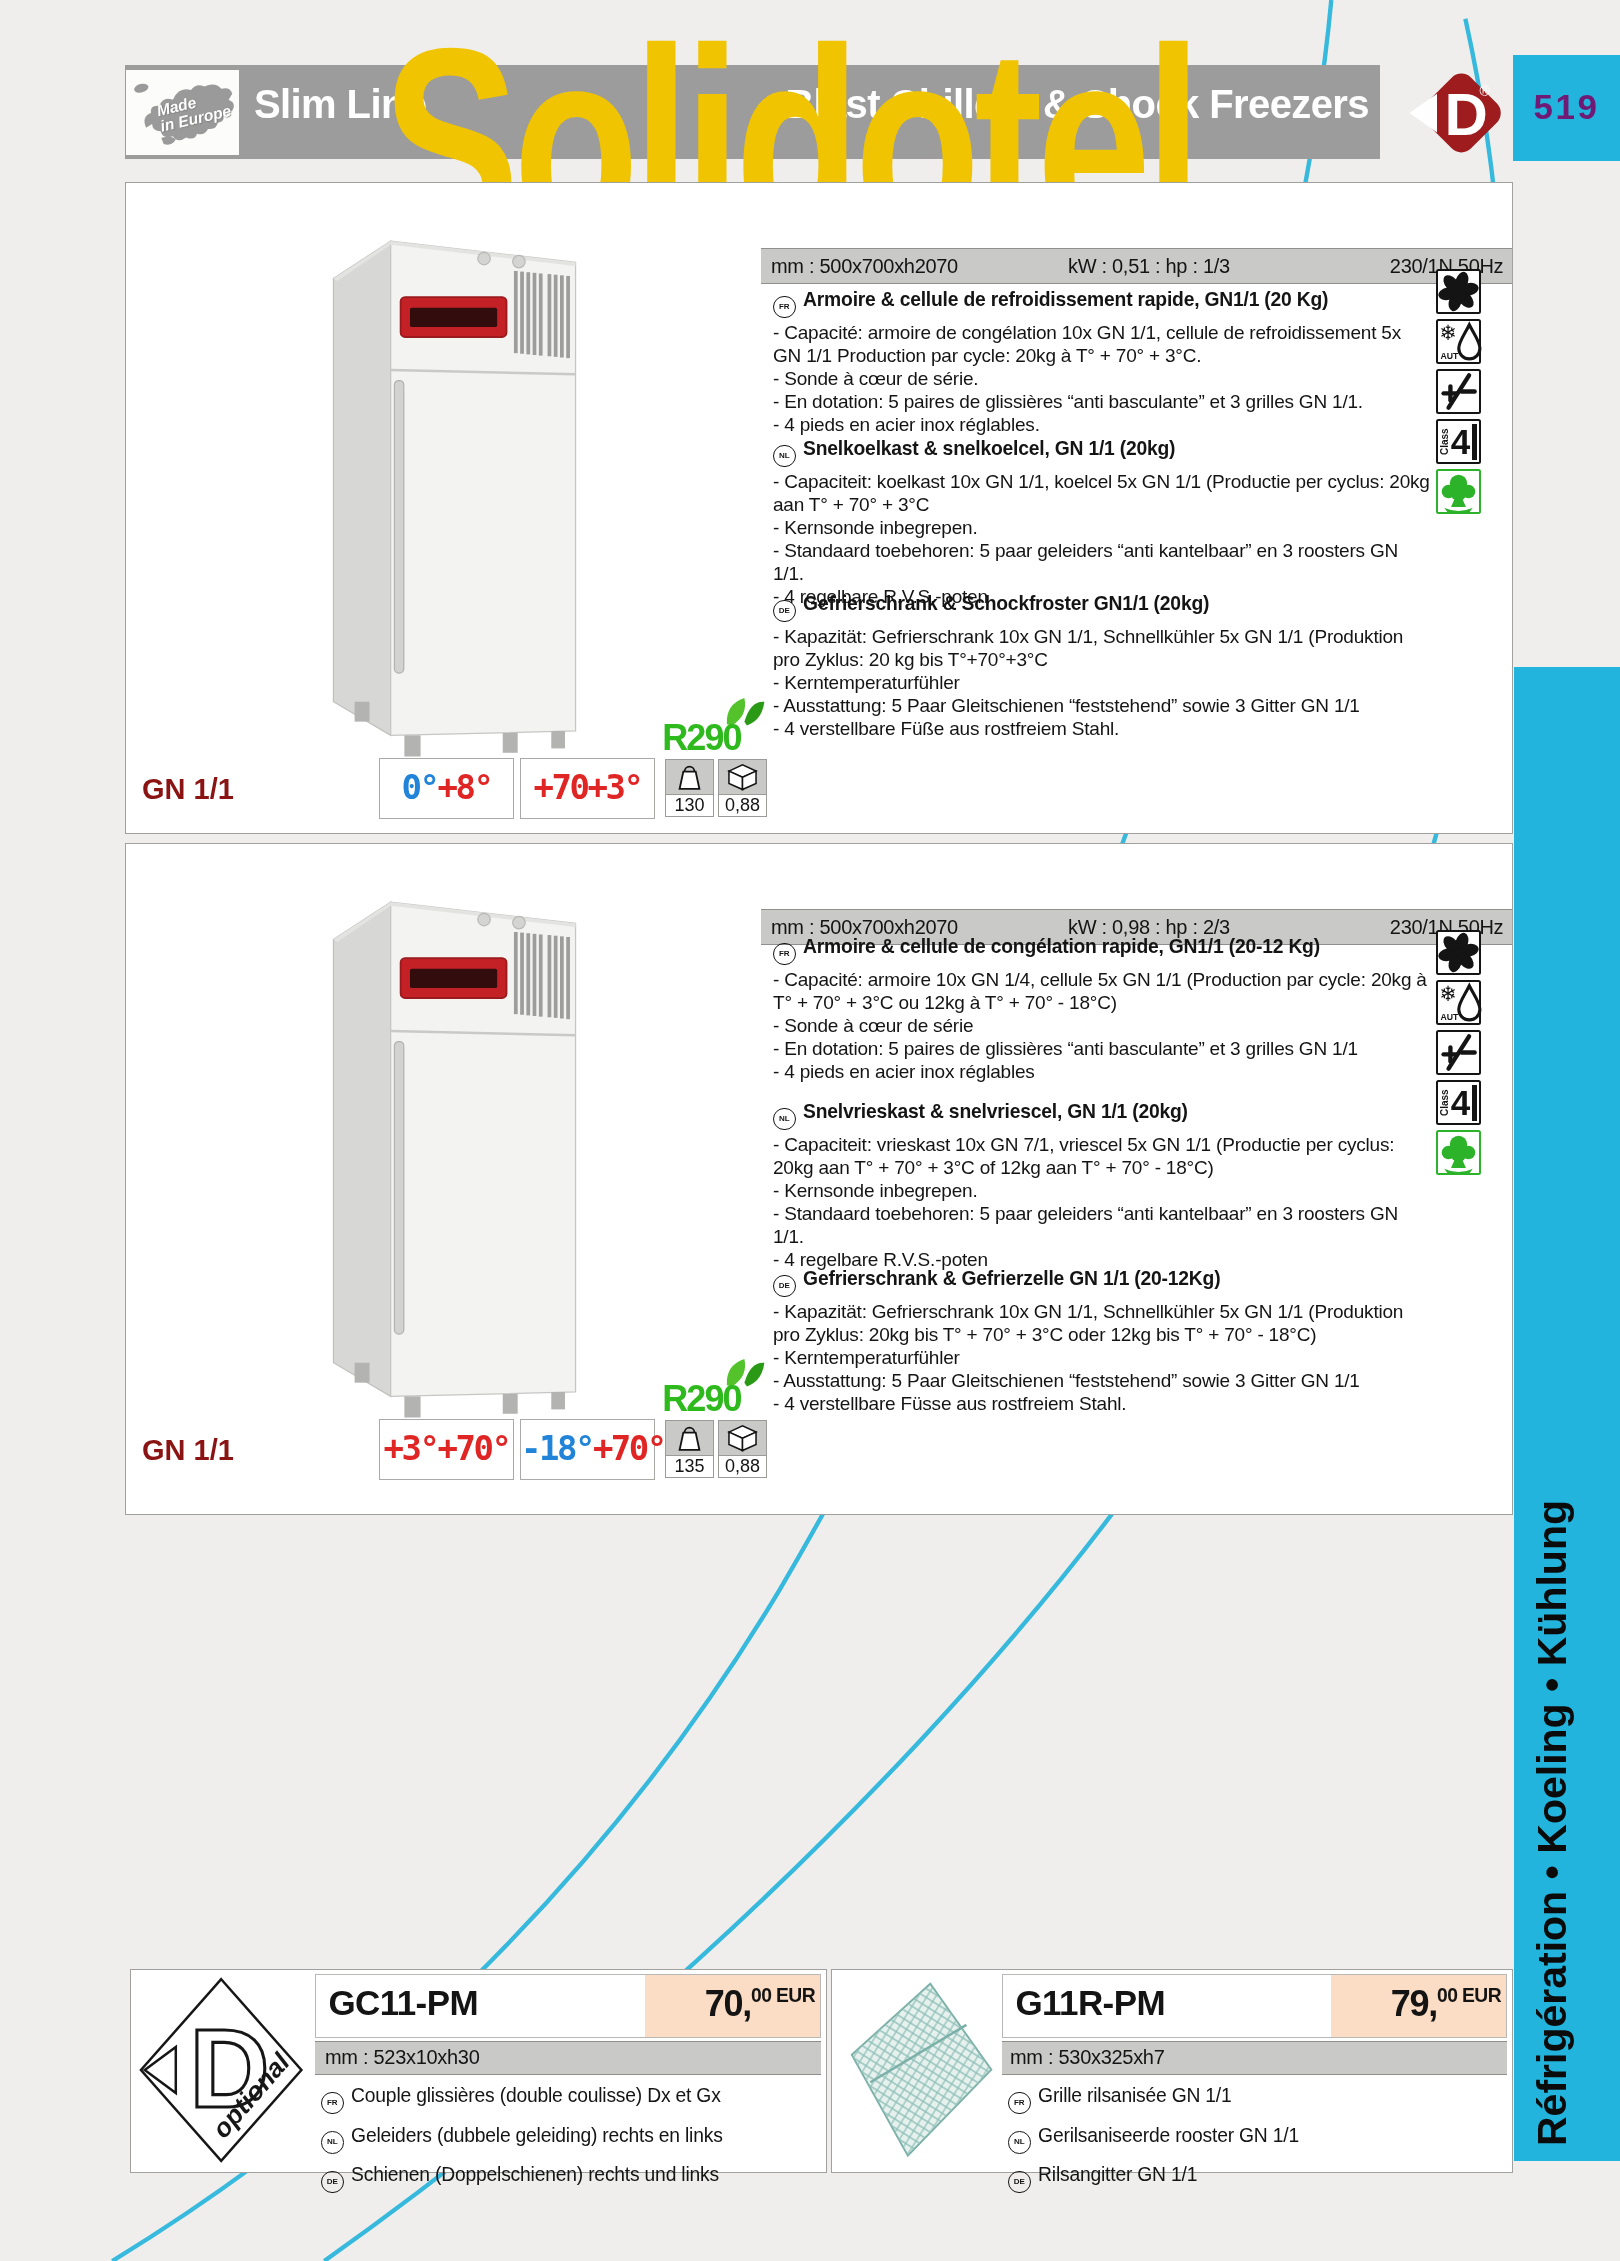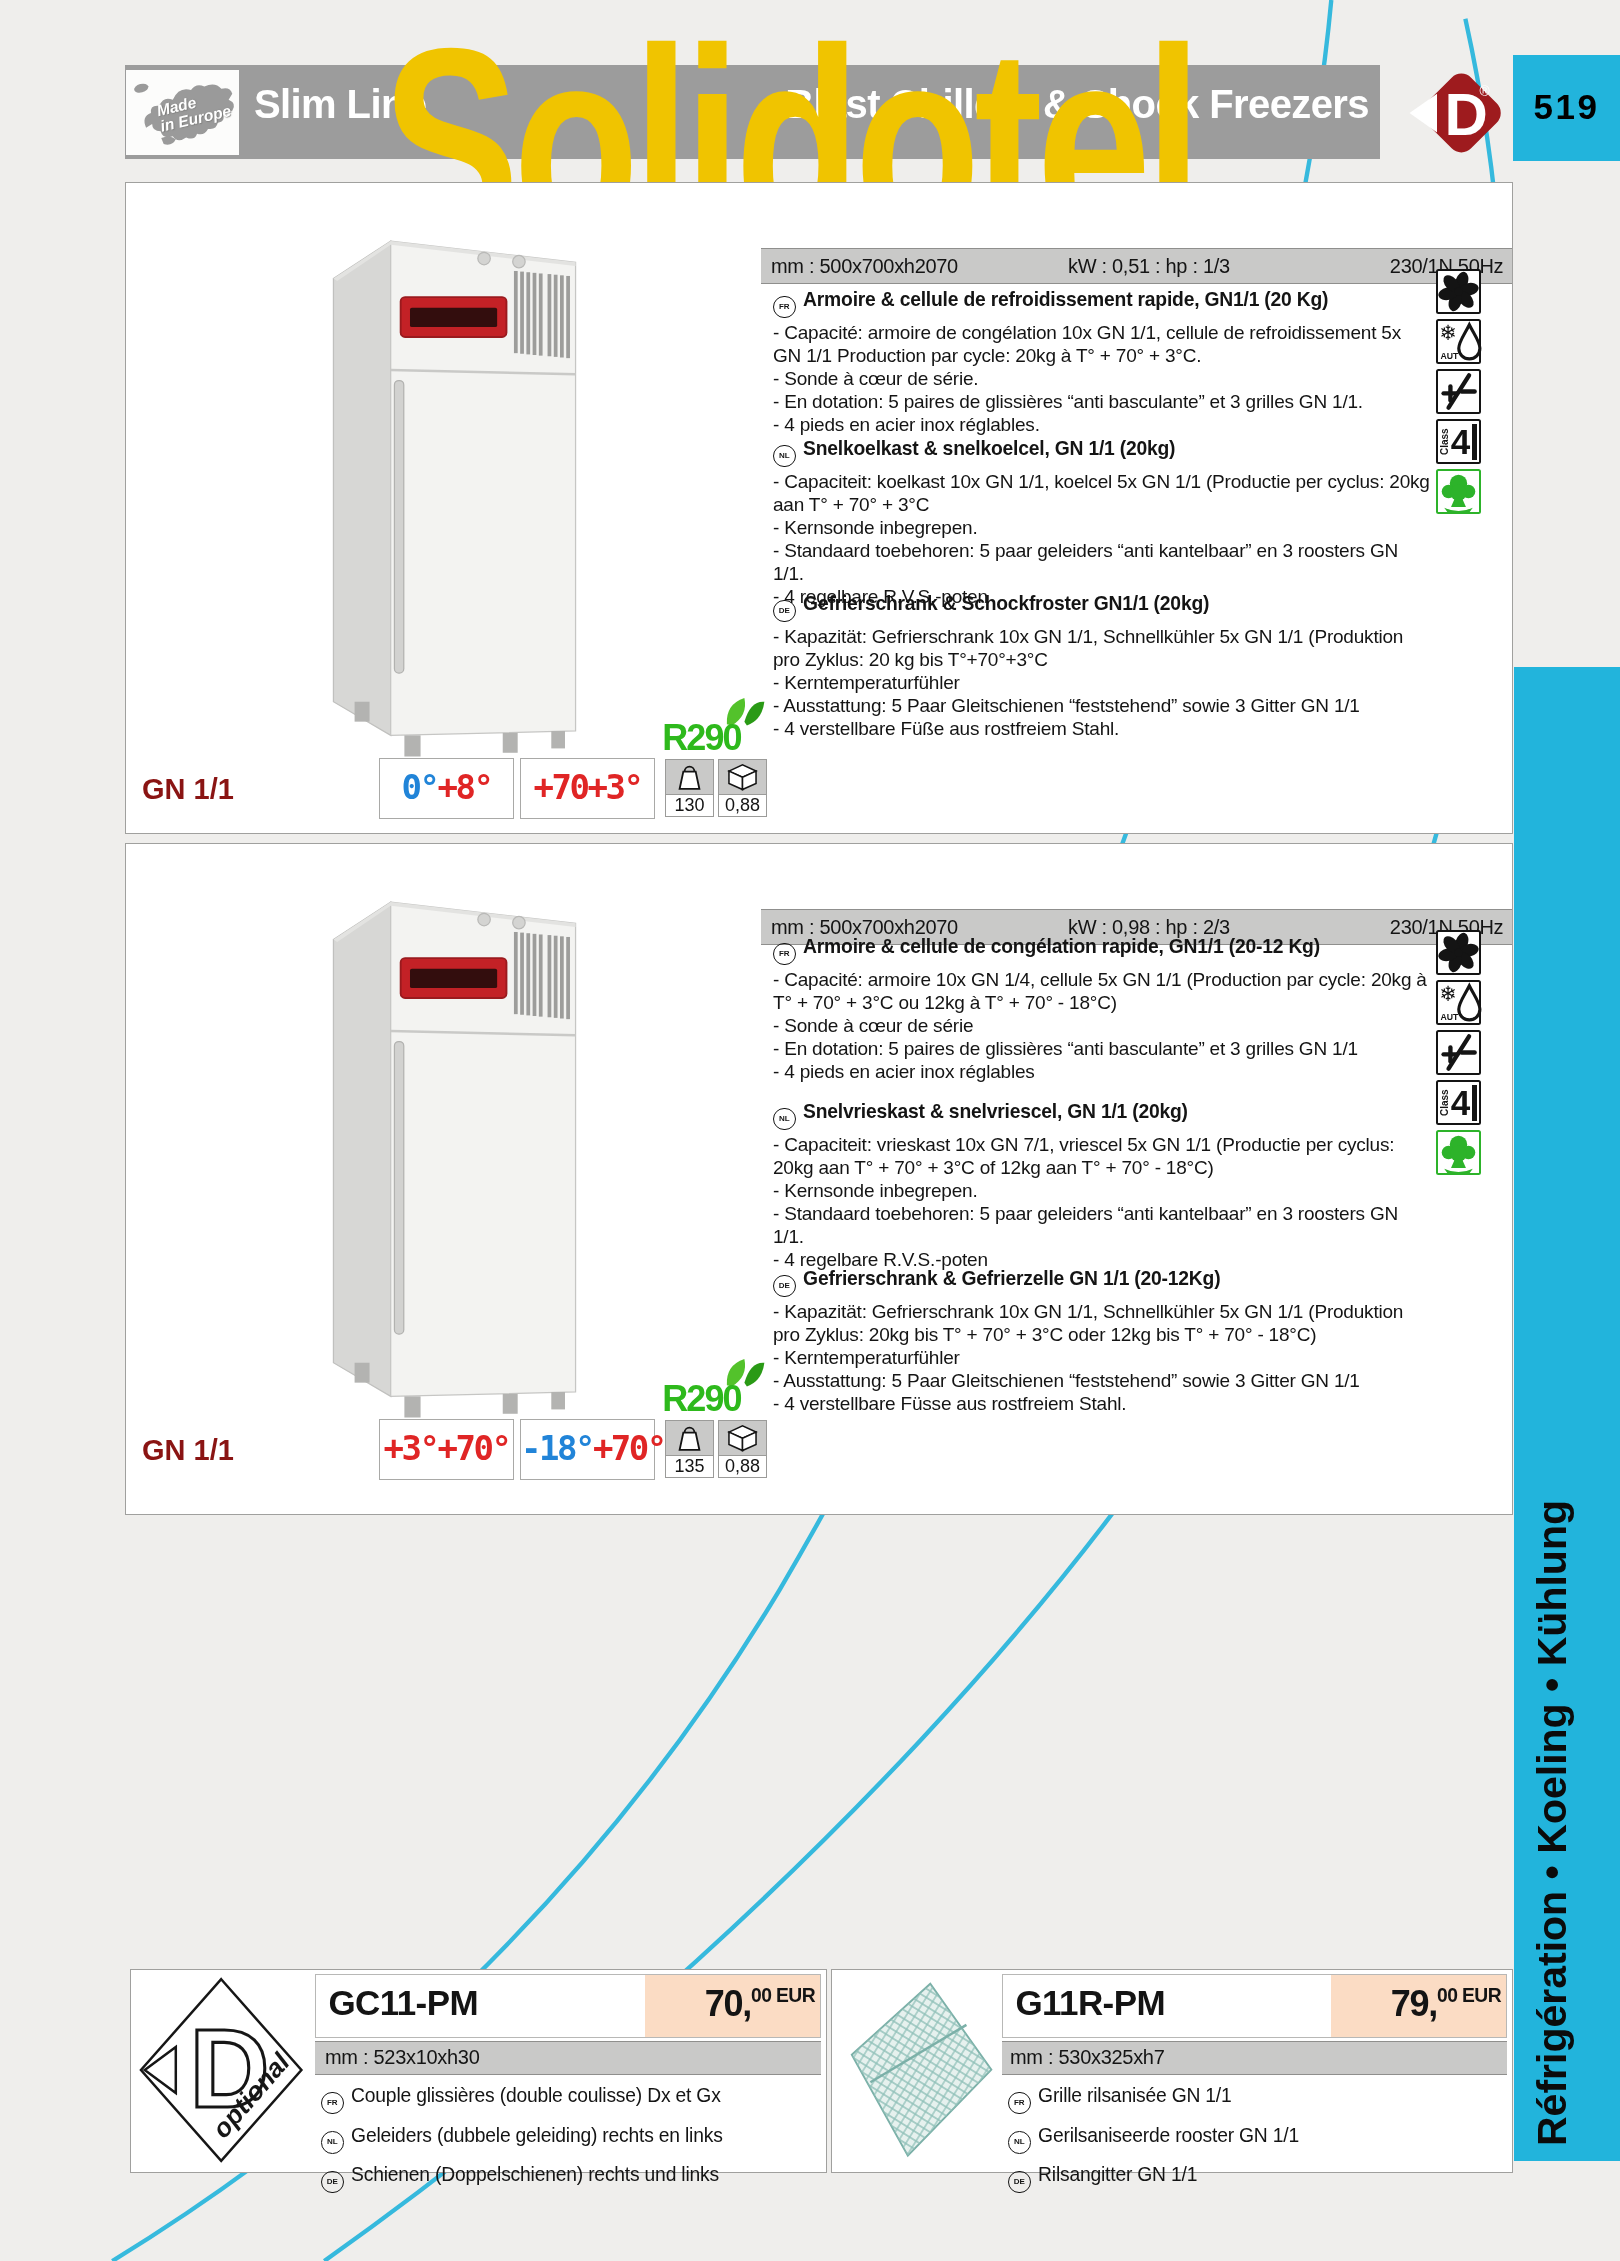--- a/index.html
+++ b/index.html
@@ -11,21 +11,21 @@
   .header-bar{position:absolute;left:125px;top:65px;width:1255px;height:94px;background:#9c9c9c;z-index:1;}
   .made-panel{position:absolute;left:126px;top:70px;width:113px;height:85px;background:#fcfcfb;z-index:2;overflow:hidden;}
   .made-text{position:absolute;left:32px;top:25px;transform:rotate(-13deg);color:#fff;font-weight:bold;font-style:italic;
              font-size:15.6px;line-height:16px;text-shadow:0.6px 0.6px 1.2px #6e6e6c;z-index:2;white-space:nowrap;}
   .header-title-left{position:absolute;left:254px;top:82px;font-size:40px;font-weight:bold;color:#fff;letter-spacing:-0.6px;z-index:1;}
   .header-title-right{position:absolute;left:767px;top:82px;width:602px;text-align:right;font-size:40px;font-weight:bold;color:#fff;letter-spacing:-0.6px;z-index:1;}
   .watermark{position:absolute;left:382px;top:7.5px;z-index:2;font-size:206px;font-weight:bold;line-height:1;
              letter-spacing:-6.2px;color:#f0c400;transform:scaleY(1.32);transform-origin:top left;white-space:nowrap;}
   .d-logo{position:absolute;left:1402px;top:66px;width:100px;height:94px;z-index:2;}
   .page-tab{position:absolute;left:1513px;top:55px;width:107px;height:106px;background:#22b4dc;z-index:3;}
-  .page-tab span{position:absolute;left:0;right:0;top:32px;text-align:center;font-size:35px;font-weight:bold;color:#000000;letter-spacing:2.5px;}
+  .page-tab span{position:absolute;left:0;right:0;top:32px;text-align:center;font-size:35px;font-weight:bold;color:#701a75;letter-spacing:2.5px;}
   
   .side-bar{position:absolute;left:1514px;top:667px;width:106px;height:1494px;background:#22b4dc;z-index:1;}
   .vtext{position:absolute;left:1529px;top:2146px;transform:rotate(-90deg);transform-origin:0 0;
          font-size:41px;font-weight:bold;color:#0b0b0b;white-space:nowrap;z-index:2;letter-spacing:0px;}
   
   .pbox{position:absolute;left:125px;width:1386px;background:#fff;border:1.9px solid #a0a09e;z-index:3;}
   .p-title-row{position:absolute;left:635px;top:0;right:0;height:64px;border-bottom:1.9px solid #b8b8b6;background:#fff;}
   .p-model{position:absolute;left:11.2px;top:10px;font-size:37px;font-weight:bold;letter-spacing:-0.6px;}
   .price-box{position:absolute;right:0;top:0;width:196px;height:64px;background:#fbdcc4;text-align:right;}
   .price-main{position:relative;top:8.7px;font-size:39px;font-weight:bold;letter-spacing:-1.2px;}

